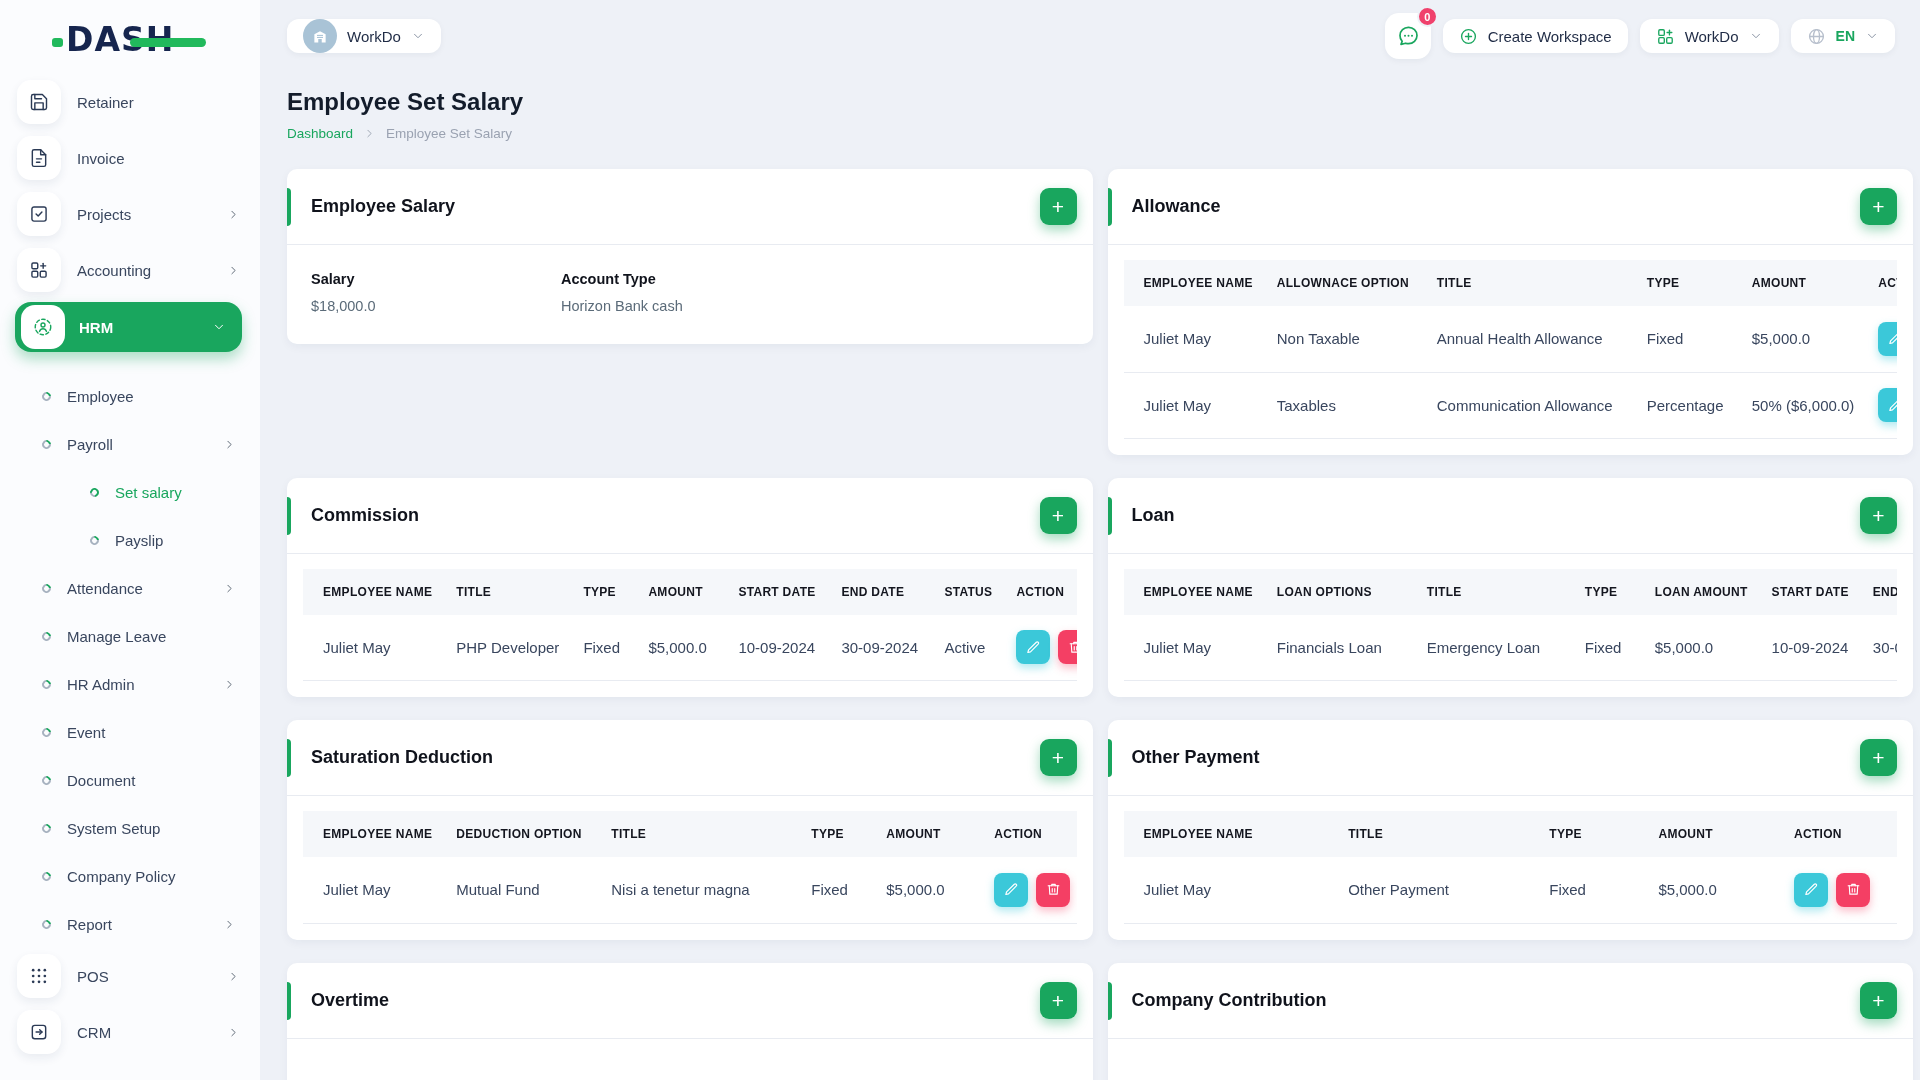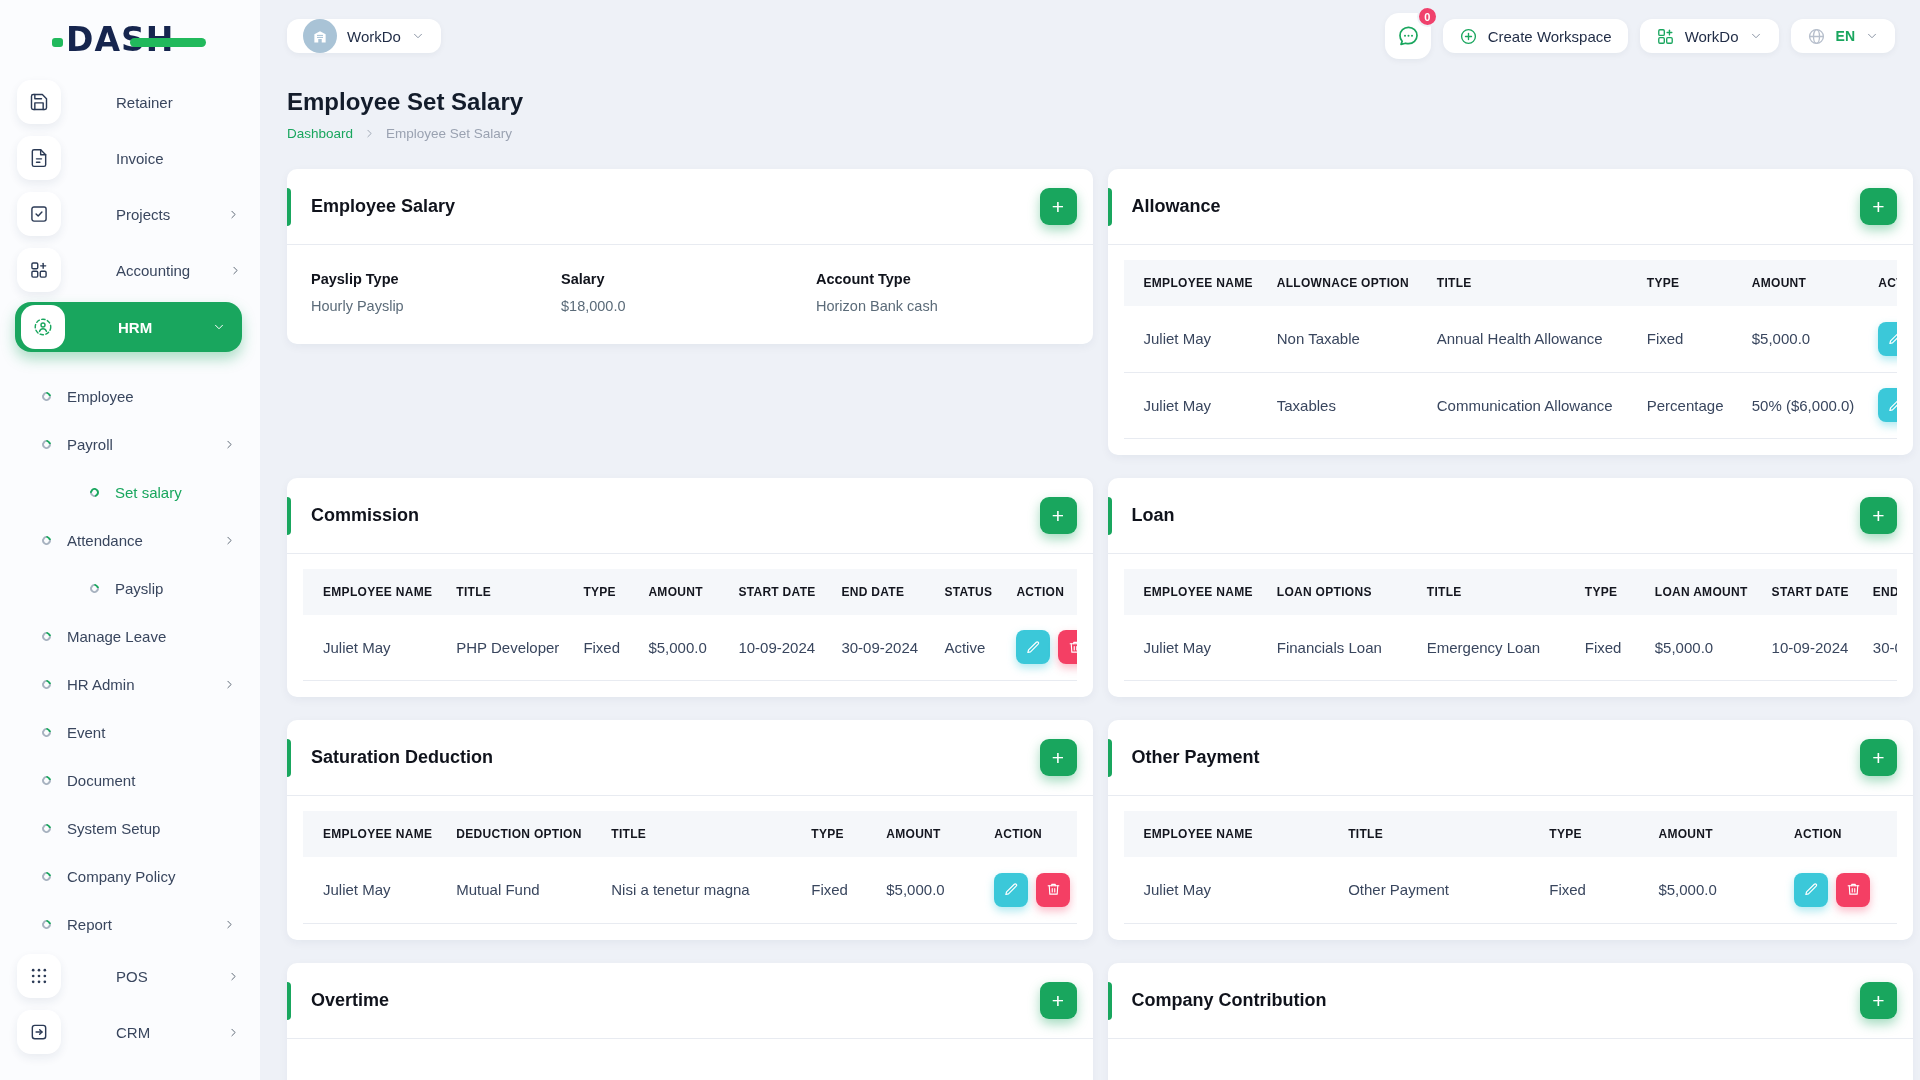--- a/index.html
+++ b/index.html
@@ -14,21 +14,21 @@
     --txt:#10131c; --cell:#39465e; --muted:#5b6b79; --line:#e8ebf1; --thead:#f5f7fa;
   }
 
   
   .sidebar{ width:260px; min-width:260px; height:1080px; background:#fbfcfe; overflow:hidden; }
   .logo{ position:relative; height:66px; padding:20px 0 0 66px; cursor:pointer; }
   .logo-text{ font-family:"DejaVu Sans",sans-serif; font-weight:800; font-size:33px; letter-spacing:1px; color:var(--navy); }
   .logo-bar{ position:absolute; left:130px; top:38px; width:76px; height:9px; border-radius:5px; background:#21b95c; }
   .logo-dot{ position:absolute; left:52px; top:38px; width:11px; height:9px; border-radius:3px; background:#21b95c; }
   nav{ padding:8px 0 0 0; }
-  .nav-item{ height:56px; display:flex; align-items:center; padding:0 20px 0 17px; color:#39465e; font-size:15px; cursor:pointer;gap:39px; }
+  .nav-item{ height:56px; display:flex; align-items:center; padding:0 20px 0 17px; color:#39465e; font-size:15px; cursor:pointer; }
   .icon-box{ width:44px; height:44px; border-radius:14px; background:#fff; box-shadow:0 4px 10px rgba(27,46,94,.08);
              display:flex; align-items:center; justify-content:center; margin-right:16px; color:#2b3a55; flex:none; }
   .nav-item .lbl{ flex:1; }
   .nav-item .chev{ color:#55606e; display:flex; }
   .nav-item.active{ background:var(--green); border-radius:16px; margin:4px 18px 20px 15px; padding:0 16px 0 6px; height:50px;
                     color:#fff; font-weight:700; box-shadow:0 7px 14px rgba(25,166,94,.35); }
   .nav-item.active .icon-box{ color:var(--green); box-shadow:none; margin-right:14px; }
   .nav-item.active .chev{ color:#fff; }
   .nav-sub{ height:48px; display:flex; align-items:center; padding:0 24px 0 42px; font-size:15px; color:#39465e; cursor:pointer; }
   .nav-sub.lvl2{ padding-left:90px; }
@@ -175,32 +175,32 @@
         <span class="chev">
           <svg viewBox="0 0 24 24" width="13" height="13" fill="none" stroke="currentColor" stroke-width="1.7" stroke-linecap="round" stroke-linejoin="round">
             <polyline points="9 6 15 12 9 18"></polyline>
           </svg>
         </span>
       </div>
       <div class="nav-sub lvl2 active">
         <span class="bullet"></span>
         <span class="lbl">Set salary</span>
       </div>
+      <div class="nav-sub lvl2">
+        <span class="bullet"></span>
+        <span class="lbl">Payslip</span>
+      </div>
       <div class="nav-sub">
         <span class="bullet"></span>
         <span class="lbl">Attendance</span>
         <span class="chev">
           <svg viewBox="0 0 24 24" width="13" height="13" fill="none" stroke="currentColor" stroke-width="1.7" stroke-linecap="round" stroke-linejoin="round">
             <polyline points="9 6 15 12 9 18"></polyline>
           </svg>
         </span>
-      </div>
-      <div class="nav-sub lvl2">
-        <span class="bullet"></span>
-        <span class="lbl">Payslip</span>
       </div>
       <div class="nav-sub">
         <span class="bullet"></span>
         <span class="lbl">Manage Leave</span>
       </div>
       <div class="nav-sub">
         <span class="bullet"></span>
         <span class="lbl">HR Admin</span>
         <span class="chev">
           <svg viewBox="0 0 24 24" width="13" height="13" fill="none" stroke="currentColor" stroke-width="1.7" stroke-linecap="round" stroke-linejoin="round">
@@ -366,24 +366,20 @@
 
   <div class="grid">
 
     <section class="card">
       <div class="card-h">
         <span class="card-title">Employee Salary</span>
         <button class="add-btn">+</button>
       </div>
       <div class="fields" id="salary-fields">
           <div>
-            <div class="f-label">Payslip Type</div>
-            <div class="f-value">Hourly Payslip</div>
-          </div>
-          <div>
             <div class="f-label">Salary</div>
             <div class="f-value">$18,000.0</div>
           </div>
           <div>
             <div class="f-label">Account Type</div>
             <div class="f-value">Horizon Bank cash</div>
           </div>
         </div>
     </section>
 

